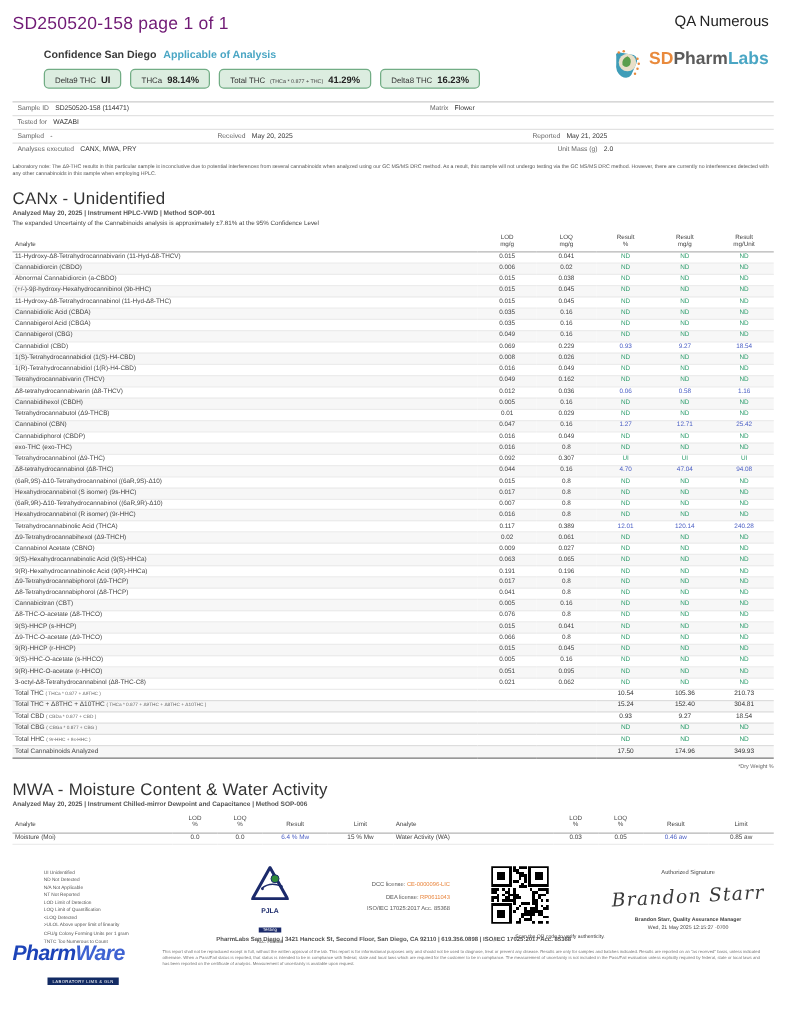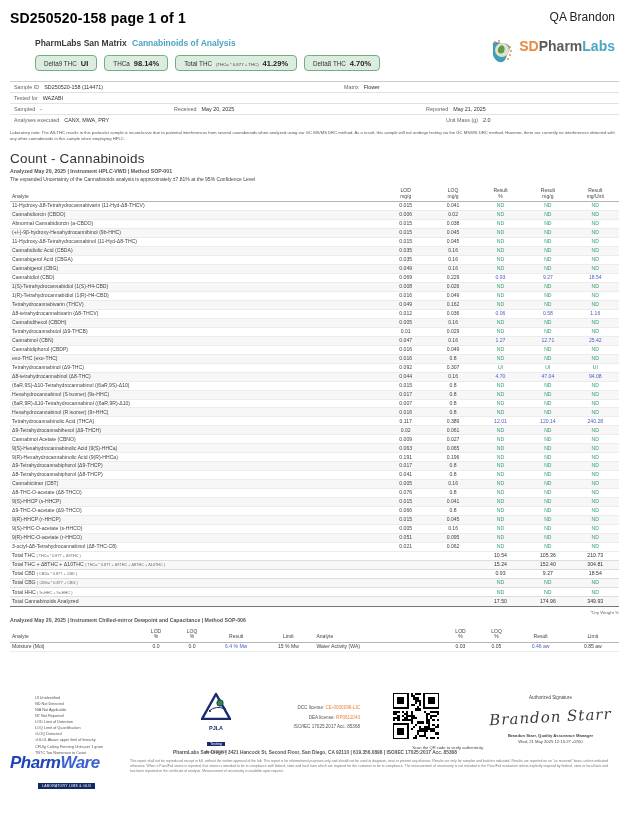--- a/index.html
+++ b/index.html
@@ -2,21 +2,21 @@
 <html><head>
 <meta charset="utf-8">
 <style>
   * { margin:0; padding:0; box-sizing:border-box; }
   html,body { background:#fff; }
   body { width:629px; height:823px; font-family:"Liberation Sans", sans-serif; color:#333; position:relative; overflow:hidden; }
   .page { position:relative; width:629px; height:823px; background:#fff; }
 
   
   .title-bar { display:flex; justify-content:space-between; align-items:flex-start; padding:10px 14px 0 10px; }
-  .doc-title { font-size:14px; font-weight:bold; color:#000000; letter-spacing:.2px; }
+  .doc-title { font-size:14px; font-weight:normal; color:#701a75; letter-spacing:.2px; }
   .qa-label  { font-size:12px; color:#222; }
 
   .subhead { margin:12px 0 0 35px; font-size:8.5px; font-weight:bold; }
   .lab-name { color:#3a3a3a; }
   .doc-type { color:#4aa6c4; margin-left:3px; }
 
   .sample-line { margin:7px 0 0 35px; display:flex; align-items:baseline; gap:5px; }
   .sample-label { color:#f09044; font-size:6px; font-weight:bold; }
   .sample-name { font-size:11px; font-weight:bold; color:#2c2c2c; letter-spacing:.4px; }
 
@@ -91,63 +91,63 @@
   .address { position:absolute; left:115px; top:57px; width:400px; text-align:center; font-size:4.8px; font-weight:bold; color:#555; }
   .disclaimer { position:absolute; left:130px; top:66px; width:478px; font-size:3.4px; color:#777; line-height:1.45; text-align:justify; }
 </style>
 </head>
 <body>
 
 <div class="page">
 
   <div class="title-bar">
     <div class="doc-title">SD250520-158 page 1 of 1</div>
-    <div class="qa-label">QA Brandon</div>
+    <div class="qa-label">QA Numerous</div>
   </div>
 
   <div class="logo">
     <span>
       <svg width="28" height="28" viewBox="0 0 28 28">
         <path d="M6 7 Q5 4 9 4 L20 6 Q24 8 22 13 L18 22 Q15 26 10 23 Q5 19 6 13 Z" fill="#3f9db8"></path>
         <circle cx="15" cy="12" r="7" fill="#e8dfc8"></circle>
         <path d="M15 7 Q19 9 17 14 Q14 17 11 14 Q10 9 15 7" fill="#5a9e4c"></path>
         <circle cx="23" cy="9" r="1" fill="#e98a3c"></circle>
           <circle cx="24" cy="13" r="1" fill="#e98a3c"></circle>
         <circle cx="23" cy="17" r="1" fill="#e98a3c"></circle>
           <circle cx="21" cy="21" r="1" fill="#e98a3c"></circle>
         <circle cx="8" cy="4" r="1" fill="#e98a3c"></circle>
           <circle cx="12" cy="3" r="1" fill="#e98a3c"></circle>
       </svg>
     </span>
     <span class="logo-text"><span class="logo-sd">SD</span><span class="logo-pharm">Pharm</span><span class="logo-labs">Labs</span></span>
   </div>
 
   <div class="subhead">
-    <span class="lab-name">PharmLabs San Matrix</span>
-    <span class="doc-type">Cannabinoids of Analysis</span>
+    <span class="lab-name">Confidence San Diego</span>
+    <span class="doc-type">Applicable of Analysis</span>
   </div>
 
 
   <div class="badge-row" id="badge-row">
       <div class="badge">
         <span class="bl">Delta9 THC</span>
         <span class="bv">UI</span>
       </div>
       <div class="badge">
         <span class="bl">THCa</span>
         <span class="bv">98.14%</span>
       </div>
       <div class="badge">
         <span class="bl">Total THC</span>
         <span class="bs">(THCa * 0.877 + THC)</span>
         <span class="bv">41.29%</span>
       </div>
       <div class="badge">
         <span class="bl">Delta8 THC</span>
-        <span class="bv">4.70%</span>
+        <span class="bv">16.23%</span>
       </div>
     </div>
 
   <div class="info">
     <div class="info-row">
       <span class="cell w1">
           <span class="lbl">Sample ID</span>
           <span class="val">SD250520-158 (114471)</span>
         </span>
       <span class="cell">
@@ -183,21 +183,21 @@
       <span class="cell" style="margin-left:102px;">
           <span class="lbl">Unit Mass (g)</span>
           <span class="val">2.0</span>
         </span>
     </div>
   </div>
 
   <div class="lab-note">Laboratory note: The Δ9-THC results in this particular sample is inconclusive due to potential interferences from several cannabinoids when analyzed using our GC MS/MS DRC method. As a result, this sample will not undergo testing via the GC MS/MS DRC method. However, there are currently no interferences detected with any other cannabinoids in this sample when employing HPLC.</div>
 
   <div class="section">
-    <div class="section-title">Count - Cannabinoids</div>
+    <div class="section-title">CANx - Unidentified</div>
     <div class="section-meta">Analyzed May 20, 2025  |  Instrument HPLC-VWD  | Method SOP-001</div>
     <div class="uncertainty">The expanded Uncertainty of the Cannabinoids analysis is approximately ±7.81% at the 95% Confidence Level</div>
     <table class="canx-table">
       <thead>
           <tr id="canx-head">
             <th>
               <div>Analyte</div>
             </th>
             <th>
               <div>LOD</div>
@@ -571,20 +571,21 @@
             <td class="num val-dark">17.50</td>
             <td class="num val-dark">174.96</td>
             <td class="num val-dark">349.93</td>
           </tr>
         </tbody>
     </table>
   </div>
   <div class="footnote">*Dry Weight %</div>
 
   <div class="section">
+    <div class="section-title">MWA - Moisture Content &amp; Water Activity</div>
     <div class="section-meta">Analyzed May 20, 2025  |  Instrument Chilled-mirror Dewpoint and Capacitance  | Method SOP-006</div>
     <table class="mwa-table">
       <thead>
           <tr id="mwa-head">
             <th>
               <div>Analyte</div>
             </th>
             <th>
               <div>LOD</div>
               <div>%</div>

